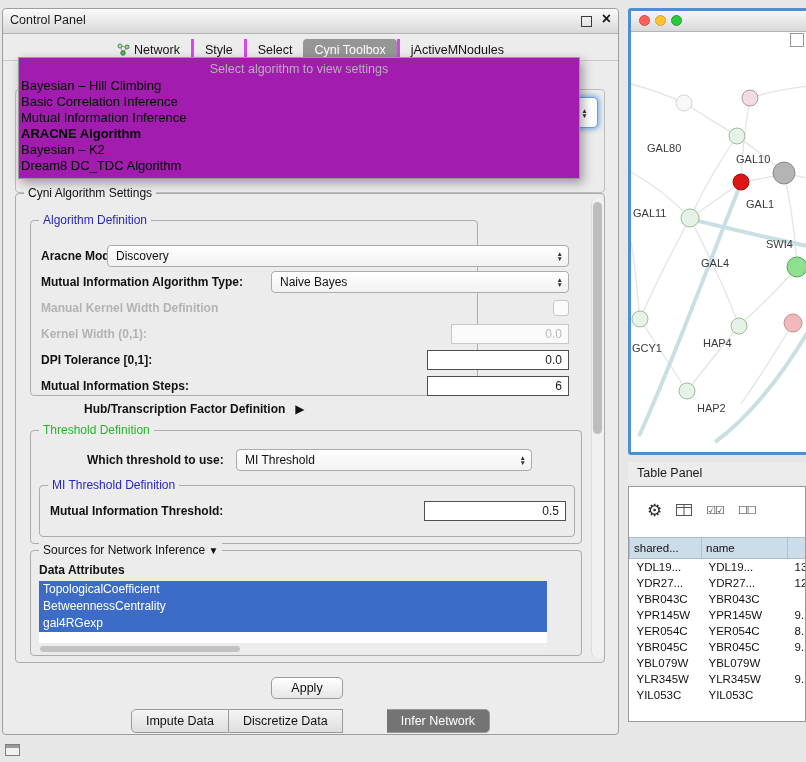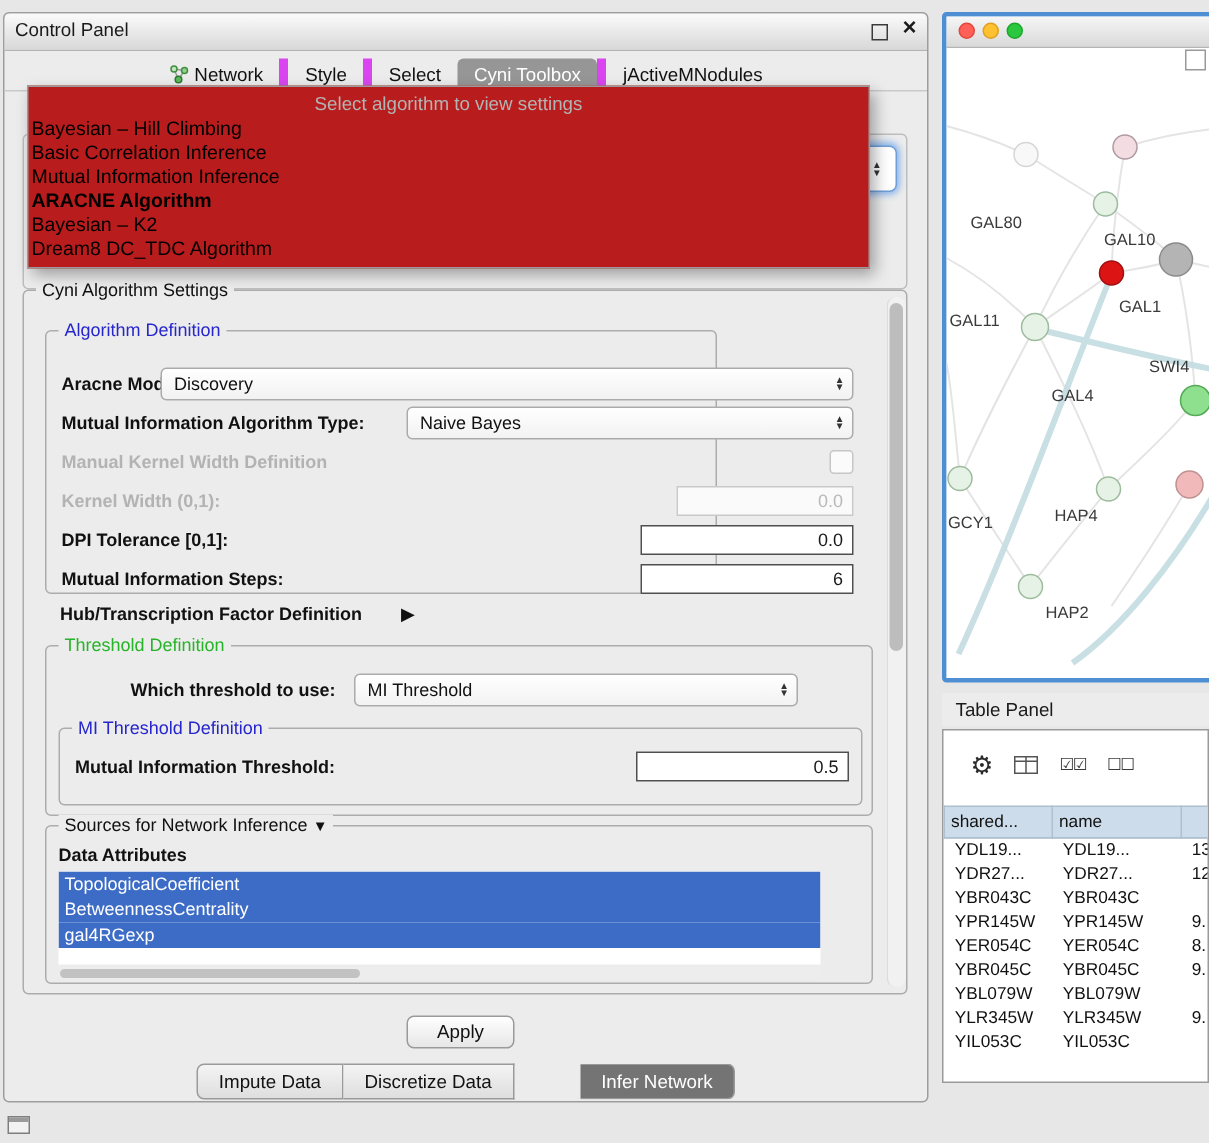--- a/index.html
+++ b/index.html
@@ -14,34 +14,34 @@
       background:linear-gradient(#fbfbfb,#d8d8d8);border-bottom:1px solid #b3b3b3;
       border-radius:4px 4px 0 0;}
   .cp-title{position:absolute;left:7px;top:4px;font-size:12.5px;color:#1a1a1a;}
   .cp-float{position:absolute;right:26px;top:7px;width:9px;height:9px;border:1.6px solid #3a3a3a;background:transparent;}
   .cp-close{position:absolute;right:7px;top:1px;font-size:16px;font-weight:bold;color:#1a1a1a;cursor:default;}
 
   
   .cp-tabs{position:absolute;left:0;top:30px;right:0;height:21px;display:flex;
       justify-content:center;align-items:stretch;border-bottom:1px solid #c9c9c9;}
   .cp-tab{display:flex;align-items:center;gap:4px;padding:0 11px;font-size:12.5px;color:#111;
-      border-left:6px solid #d946ef;cursor:default;}
+      border-left:3px solid #d946ef;cursor:default;}
   .cp-tab:first-child{border-left:none;}
   .cp-tab.active{background:#969696;color:#fff;border-radius:4px 4px 0 0;border-left:none;}
 
   
   .ghost-group{position:absolute;left:12px;top:80px;width:588px;height:102px;
       border:1px solid #bdbdbd;border-radius:4px;background:#ececec;}
   .ghost-combo{position:absolute;left:568px;top:88px;width:25px;height:29px;background:#fff;
       border:1px solid #6f9fd8;border-radius:5px;box-shadow:0 0 4px 2px rgba(120,170,235,.8);
       display:flex;flex-direction:column;align-items:center;justify-content:center;
       font-size:6.5px;line-height:5px;color:#333;}
 
   
-  .popup{position:absolute;left:16px;top:49px;width:560px;background:#b91c1c;
+  .popup{position:absolute;left:16px;top:49px;width:560px;background:#a21caf;
       border:1px solid #9a9a9a;box-shadow:3px 4px 10px rgba(0,0,0,.35);padding:2px 0 4px 0;z-index:50;}
   .popup-ph{height:18px;line-height:18px;text-align:center;color:#b3b3b3;font-size:12.5px;}
   .popup-item{height:16px;line-height:16px;padding-left:2px;font-size:13px;color:#000;cursor:default;}
   .popup-item.sel{font-weight:bold;}
 
   
   .gb{position:absolute;border:1px solid #acacac;border-radius:4px;box-sizing:border-box;}
   .legend{position:absolute;top:-8px;left:8px;background:#ececec;padding:0 4px;font-size:12px;
       color:#111;white-space:nowrap;}
   .legend.blue{color:#2626cc;}
@@ -65,21 +65,21 @@
   .chk{position:absolute;width:14px;height:14px;border:1px solid #c6c6c6;background:#fbfbfb;border-radius:3px;}
 
   
   .attr-list{position:absolute;overflow:hidden;background:#fff;}
   .attr-item{height:17px;line-height:17px;background:#3c6cc6;color:#fff;font-size:12px;padding-left:4px;}
   .hscroll{position:absolute;height:8px;background:#ededed;border-radius:4px;}
   .hscroll .thumb{position:absolute;left:1px;top:1px;width:200px;height:6px;background:#c2c2c2;border-radius:3px;}
   .vscroll{position:absolute;width:12px;background:#f1f1f1;border-left:1px solid #dcdcdc;border-radius:6px;}
   .vscroll .thumb{position:absolute;left:1px;top:4px;width:9px;height:232px;background:#bdbdbd;border-radius:5px;}
 
-  .hub-row{position:absolute;display:flex;align-items:center;gap:26px;}
+  .hub-row{position:absolute;display:flex;align-items:center;gap:10px;margin-left:44px;}
   .hub-lab{font-size:12px;font-weight:bold;color:#111;}
   .hub-arrow{font-size:12px;color:#111;}
 
   .apply{position:absolute;left:268px;top:668px;width:72px;height:22px;
       background:linear-gradient(#ffffff,#e6e6e6);border:1px solid #9a9a9a;border-radius:5px;
       font-size:12.5px;color:#111;font-family:"Liberation Sans",sans-serif;}
 
   .bottom-tabs{position:absolute;left:0;right:0;top:700px;display:flex;justify-content:center;}
   .btab{padding:4px 14px;font-size:12.5px;color:#111;background:linear-gradient(#f4f4f4,#dedede);
       border:1px solid #9a9a9a;border-left-width:0;cursor:default;}

